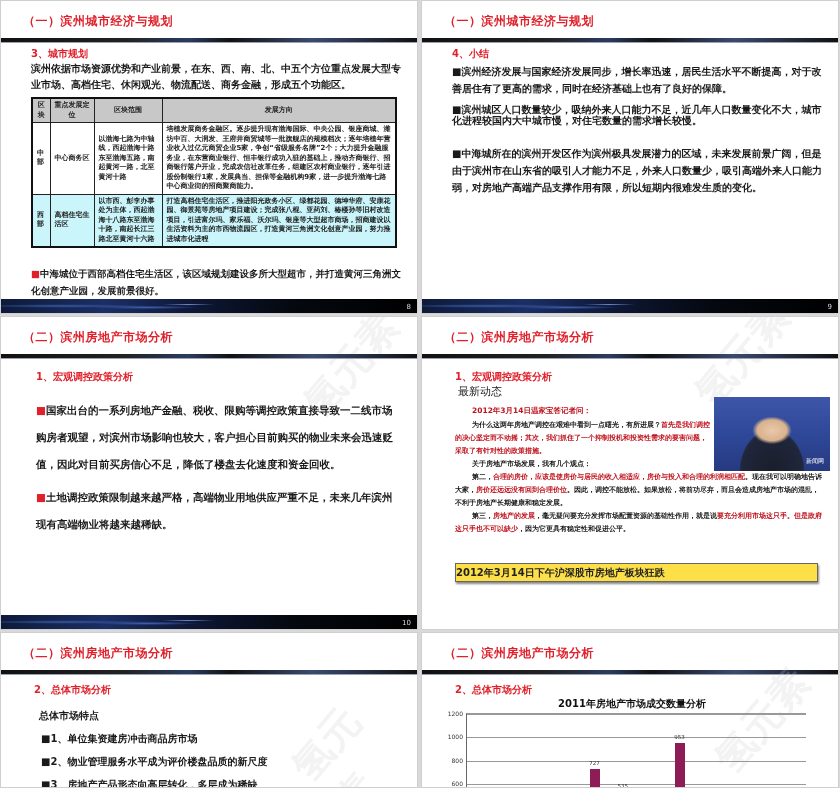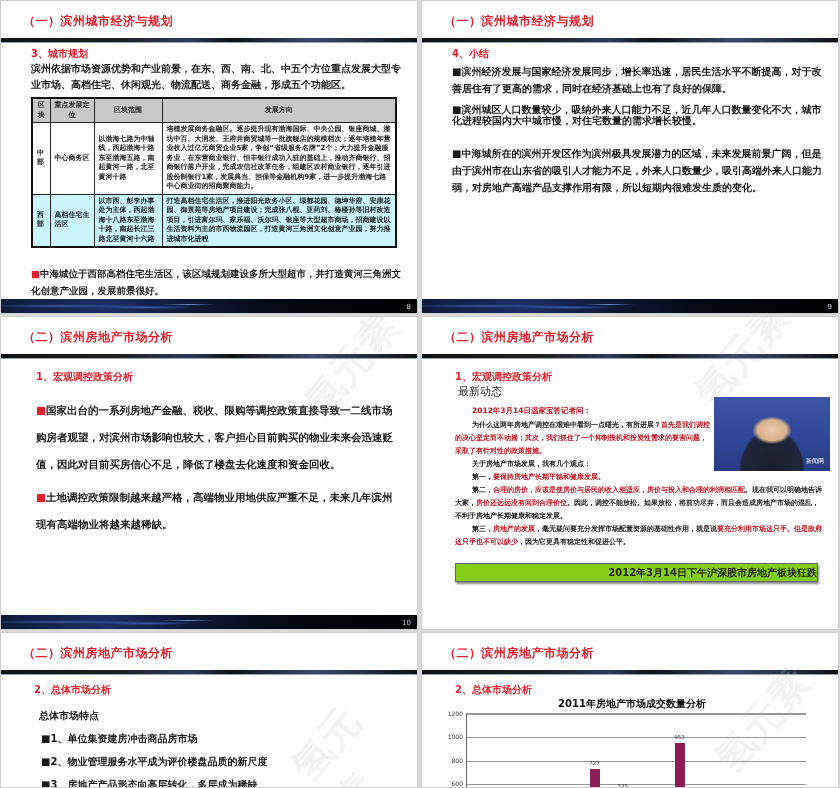--- a/index.html
+++ b/index.html
@@ -27,23 +27,23 @@
   table.plan { position: absolute; left: 30px; top: 96px; width: 366px; border-collapse: collapse; font-size: 7px; line-height: 9.5px; color: #222; }
   table.plan th { background: #c8c8c8; border: 1px solid #222; padding: 2px 3px; font-weight: bold; text-align: center; }
   table.plan td { border: 1px solid #222; padding: 2px 4px; vertical-align: middle; font-weight: bold; }
   table.plan tr.r2 td { background: #c9f5fb; }
   table.plan { border: 2px solid #111; }
   .photo { position: absolute; left: 292px; top: 80px; width: 116px; height: 74px;
     background: radial-gradient(ellipse at 50% 45%, #e9c9a9 0%, #d9b28e 18%, transparent 24%),
                 radial-gradient(ellipse at 50% 100%, #1a1d2a 0%, #20273c 38%, transparent 40%),
                 linear-gradient(180deg, #3d56a8 0%, #2d4595 60%, #263a80 100%); }
   .photo-logo { position: absolute; right: 6px; bottom: 5px; font-size: 6px; color: #fff; }
-  .banner { position: absolute; left: 33px; top: 246px; width: 363px; height: 19px; background: #84cc16;
+  .banner { position: absolute; left: 33px; top: 246px; width: 363px; height: 19px; background: #fde047;
     border: 1px solid #666; box-shadow: 1px 2px 2px #888; font-size: 10px; font-weight: bold; color: #222;
-    text-align: right; line-height: 17px; }
+    text-align: left; line-height: 17px; }
   .chart { position: absolute; left: 20px; top: 64px; width: 380px; height: 100px; }
   .chart-title { position: absolute; left: 0; top: 0; width: 380px; text-align: center; font-size: 10px; font-weight: bold; color: #111; }
   .plot { position: absolute; left: 24px; top: 16px; width: 340px; height: 140px; border-left: 1px solid #666; border-top: 1px solid #999; }
   .gridline { position: absolute; left: 0; width: 100%; height: 1px; background: #999; }
   .ytick { position: absolute; left: -26px; width: 22px; text-align: right; font-size: 6px; color: #333; }
   .bar { position: absolute; width: 10px; background: #8e1d57; }
   .bar-label { position: absolute; width: 26px; text-align: center; font-size: 5.5px; color: #333; }
   .watermark { position: absolute; font-size: 40px; color: rgba(200,200,200,0.22); transform: rotate(-50deg); font-weight: bold; pointer-events: none; }
 </style>
 </head>
@@ -119,21 +119,20 @@
   <div class="slide s4">
     <div class="watermark" style="left:260px; top:10px;">氢元素</div>
     <div class="slide-title">（二）滨州房地产市场分析</div>
     <div class="title-rule"></div>
     <div class="sub" style="top:53px; left:33px;">1、宏观调控政策分析</div>
     <div class="body-text" style="left:36px; top:66px; font-size:11px; font-weight:normal;">最新动态</div>
     <div class="body-text" style="left:50px; top:88px; font-size:7.5px; line-height:12px; color:#c0141e;">2012年3月14日温家宝答记者问：</div>
     <div id="quote-body" class="body-text" style="left:33px; top:102px; width:256px; font-size:7px; line-height:13px;">
         <div style="text-indent: 17px;"><span>为什么这两年房地产调控在艰难中看到一点曙光，有所进展？</span><span class="red">首先是我们调控的决心坚定而不动摇；其次，我们抓住了一个抑制投机和投资性需求的要害问题，采取了有针对性的政策措施。</span></div>
         <div style="text-indent: 17px;"><span>关于房地产市场发展，我有几个观点：</span></div>
-        <div style="text-indent: 17px;"><span>第一，</span><span class="red">要保持房地产长期平稳和健康发展。</span></div>
         <div style="text-indent: 17px; width: 370px;"><span>第二，</span><span class="red">合理的房价，应该是使房价与居民的收入相适应，房价与投入和合理的利润相匹配</span><span>。现在我可以明确地告诉大家，</span><span class="red">房价还远远没有回到合理价位</span><span>。因此，调控不能放松。如果放松，将前功尽弃，而且会造成房地产市场的混乱，不利于房地产长期健康和稳定发展。</span></div>
         <div style="text-indent: 17px; width: 370px;"><span>第三，</span><span class="red">房地产的发展</span><span>，毫无疑问要充分发挥市场配置资源的基础性作用，就是说</span><span class="red">要充分利用市场这只手。但是政府这只手也不可以缺少</span><span>，因为它更具有稳定性和促进公平。</span></div>
       </div>
     <div class="photo">
       <span class="photo-logo">新闻网</span>
     </div>
     <div class="banner">2012年3月14日下午沪深股市房地产板块狂跌</div>
   </div>
 
   <div class="slide s5">

